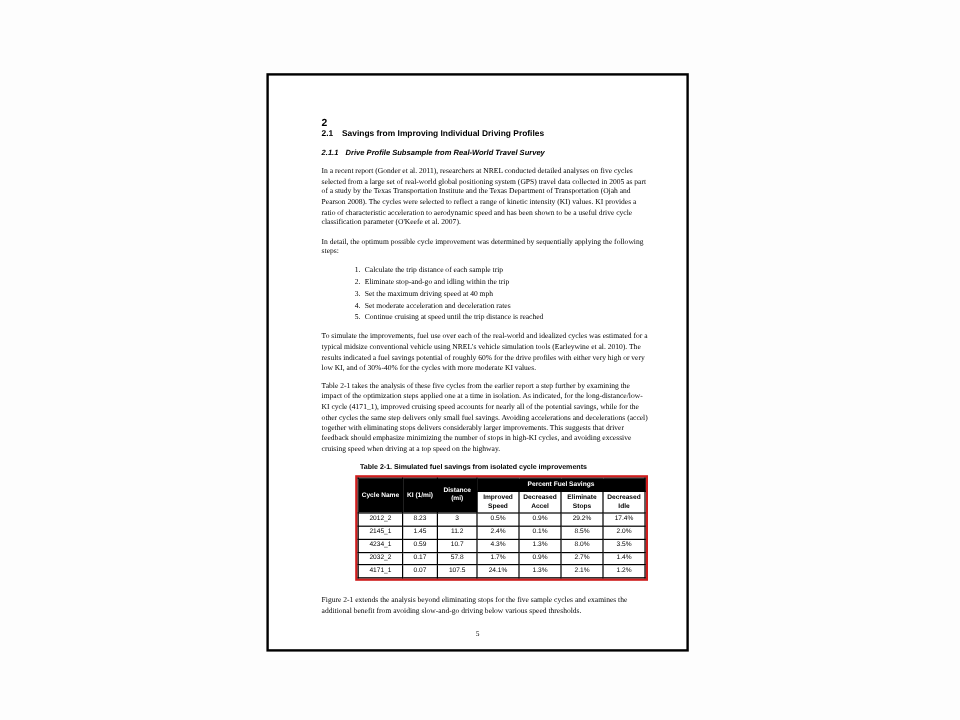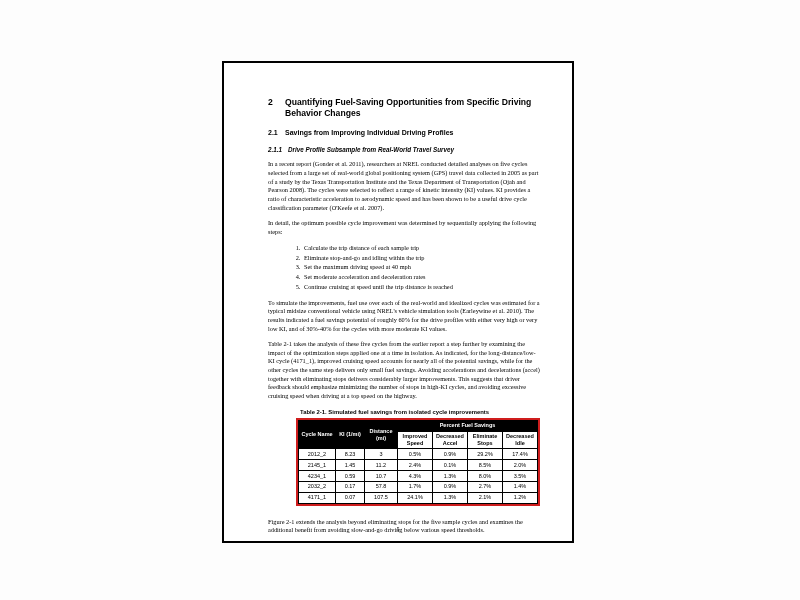--- a/index.html
+++ b/index.html
@@ -67,21 +67,20 @@
   }
 </style>
 </head>
 <body>
 
 <div class="page">
   <div class="content">
 
     <div class="h1">
       <span class="hnum">2</span>
-      <span>Quantifying Fuel-Saving Opportunities from Specific Driving Behavior Changes</span>
     </div>
 
     <div class="h2">
       <span class="hnum">2.1</span>
       <span>Savings from Improving Individual Driving Profiles</span>
     </div>
 
     <div class="h3">
       <span class="hnum">2.1.1</span>
       <span>Drive Profile Subsample from Real-World Travel Survey</span>

